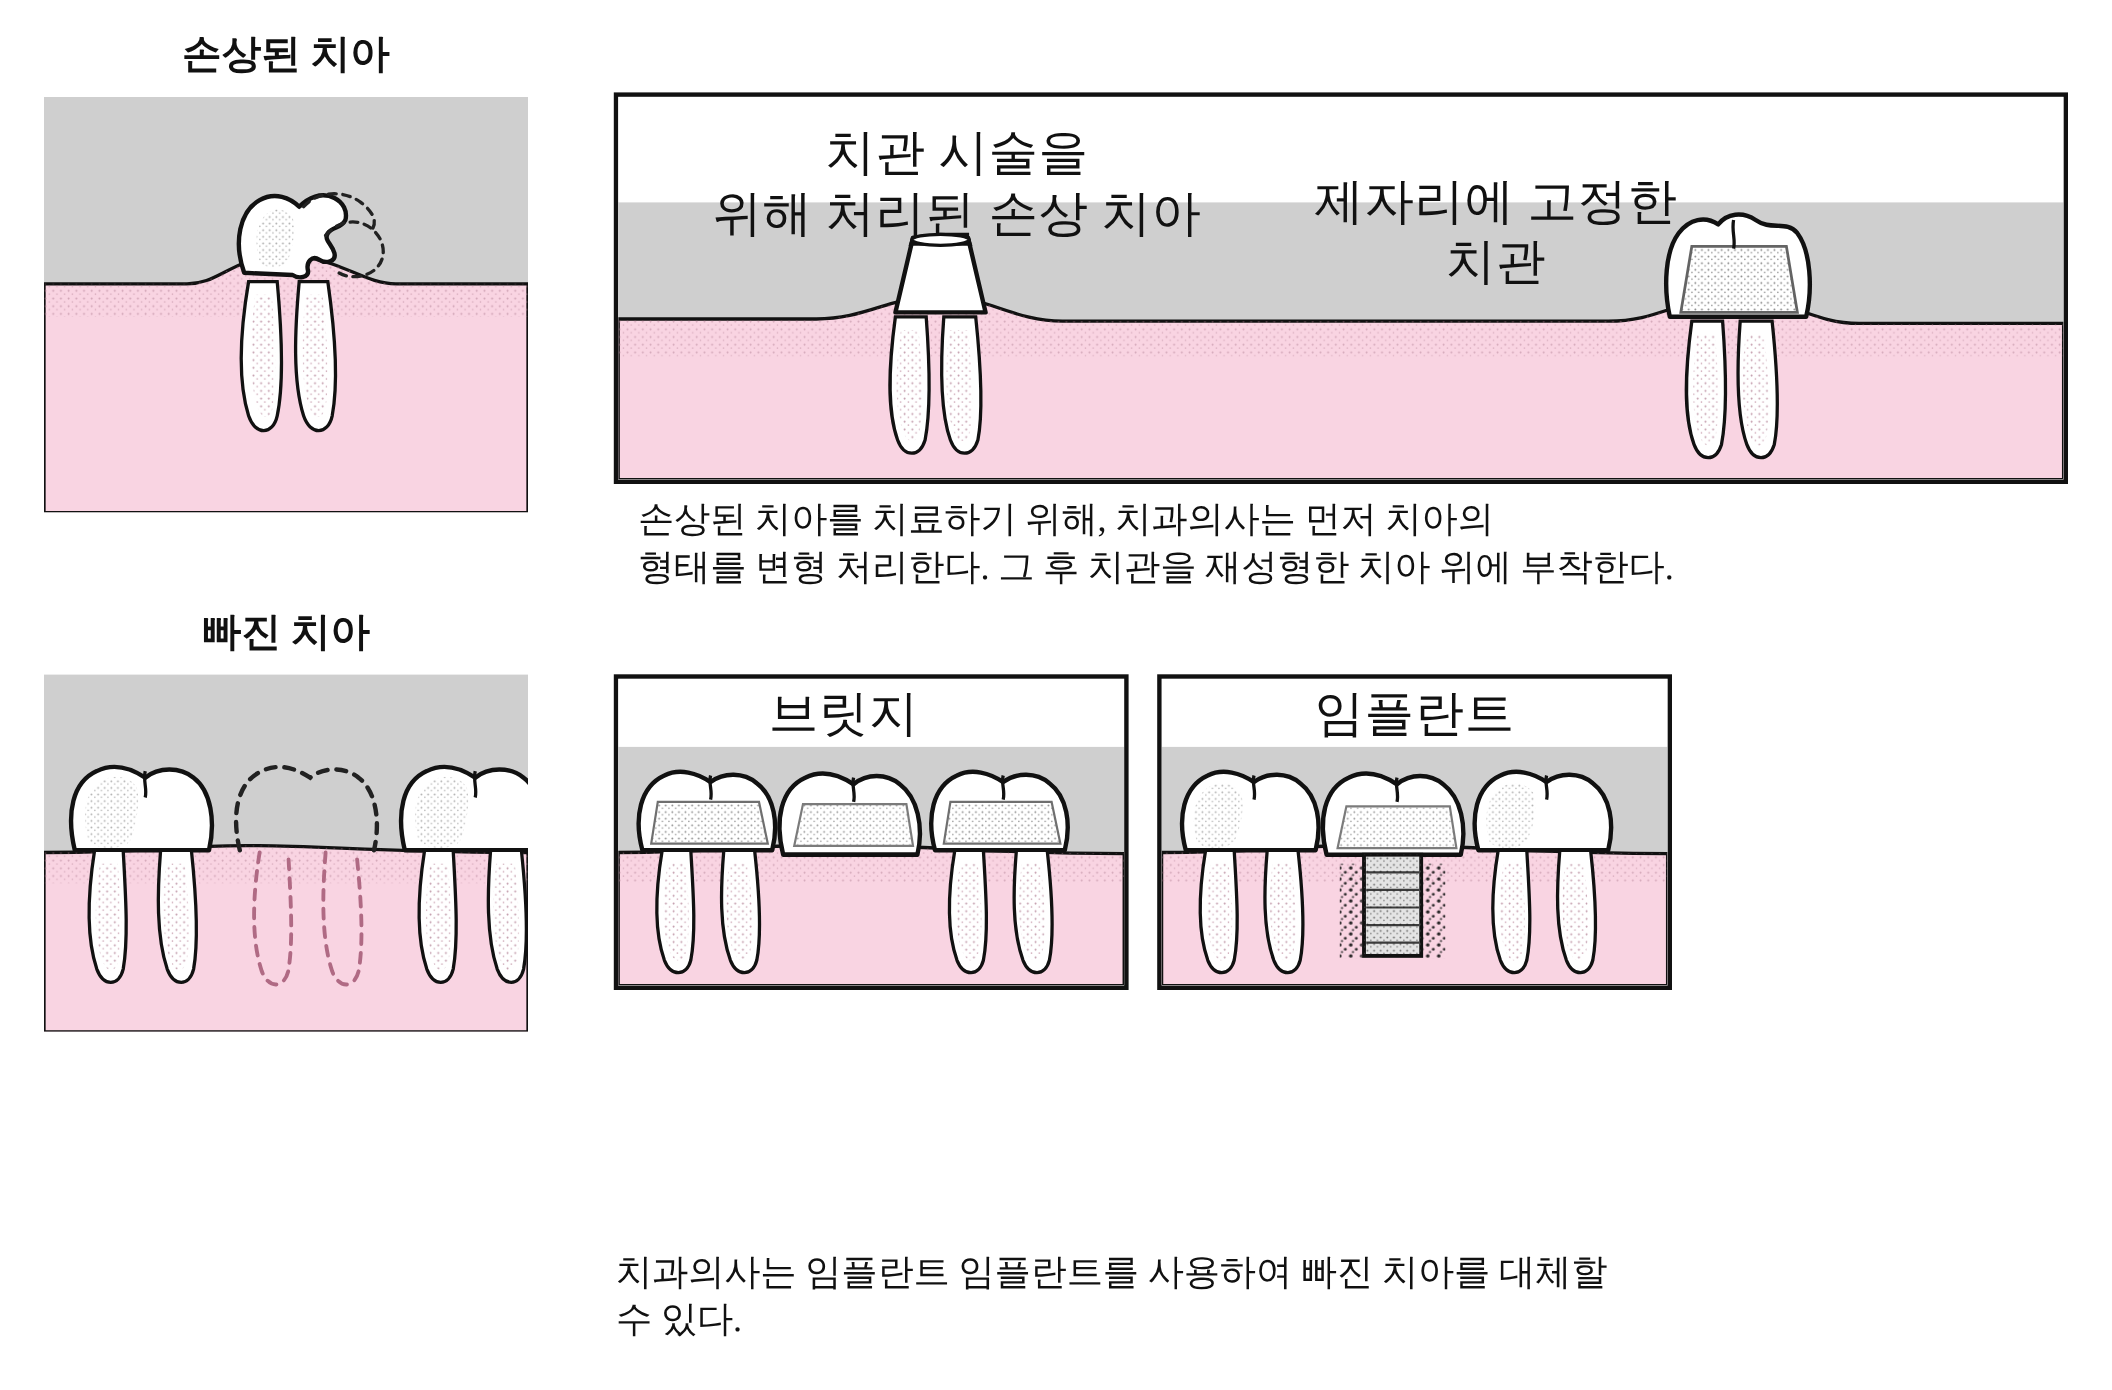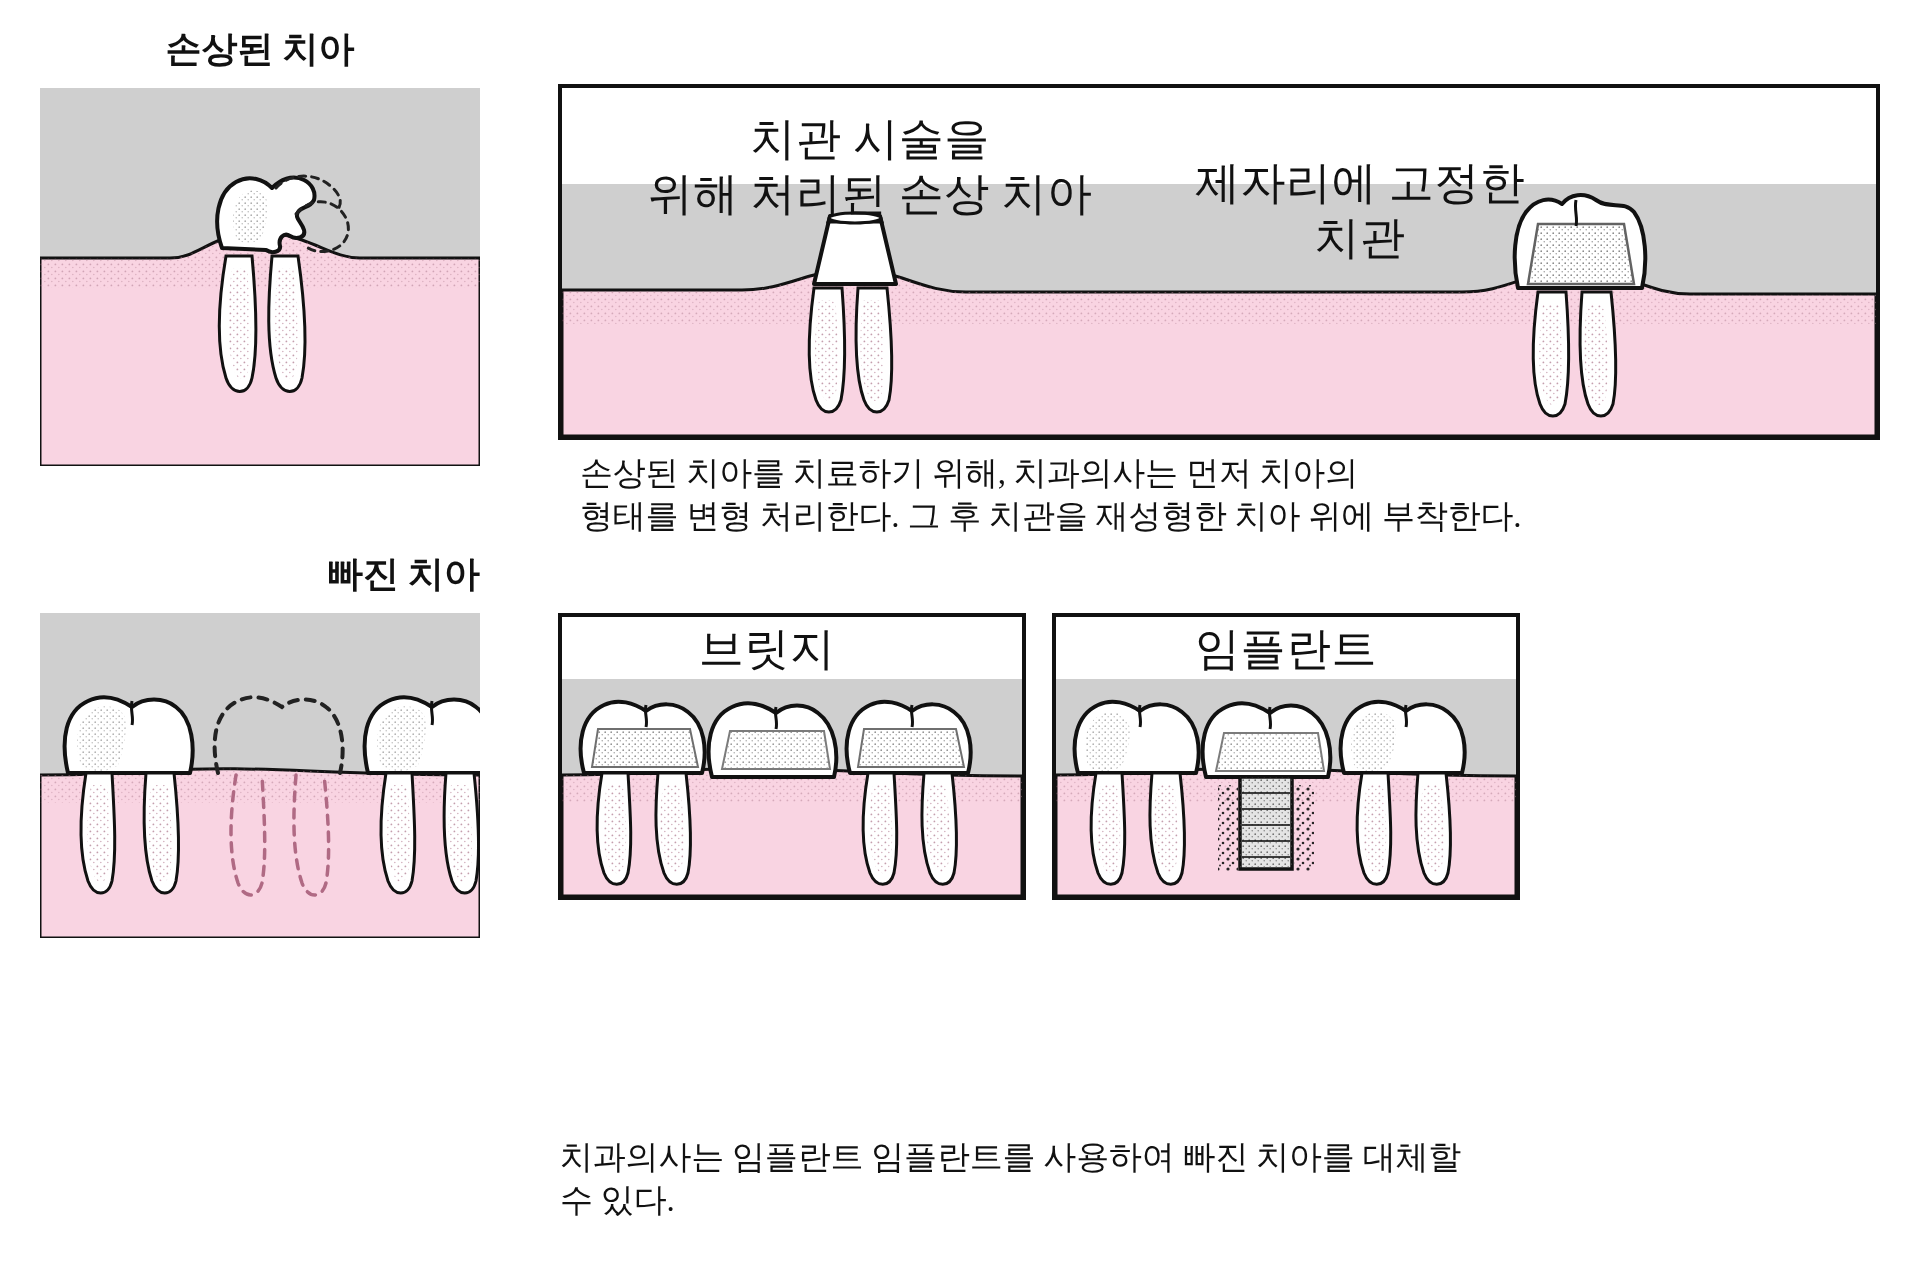--- a/index.html
+++ b/index.html
@@ -151,21 +151,21 @@
 
 <div class="panel-title" style="left:600px; top:112px; width:540px;">치관 시술을
 위해 처리된 손상 치아</div>
 
 <div class="panel-title" style="left:1090px; top:112px; width:540px;margin-top:44px;">제자리에 고정한
 치관</div>
 
 <div class="caption" style="left:560px; top:452px; width:1320px;margin-left:20px;">손상된 치아를 치료하기 위해, 치과의사는 먼저 치아의
 형태를 변형 처리한다. 그 후 치관을 재성형한 치아 위에 부착한다.</div>
 
-<div class="section-title" style="left:40px; top:553px; width:440px;text-align:right;">빠진 치아</div>
+<div class="section-title" style="left:40px; top:553px; width:440px;">빠진 치아</div>
 
 <div class="panel" style="left:40px; top:613px; width:440px; height:325px;">
   <svg viewBox="0 0 440 325" width="440" height="325">
     <defs>
       <pattern id="stip3" width="6" height="6" patternUnits="userSpaceOnUse">
         <circle cx="1.2" cy="1.2" r="0.85" fill="#444"></circle>
         <circle cx="4.2" cy="3.8" r="0.7" fill="#555"></circle>
       </pattern>
       <pattern id="stipPink3" width="7" height="7" patternUnits="userSpaceOnUse">
         <circle cx="1.4" cy="1.4" r="0.9" fill="#b07d92"></circle>

